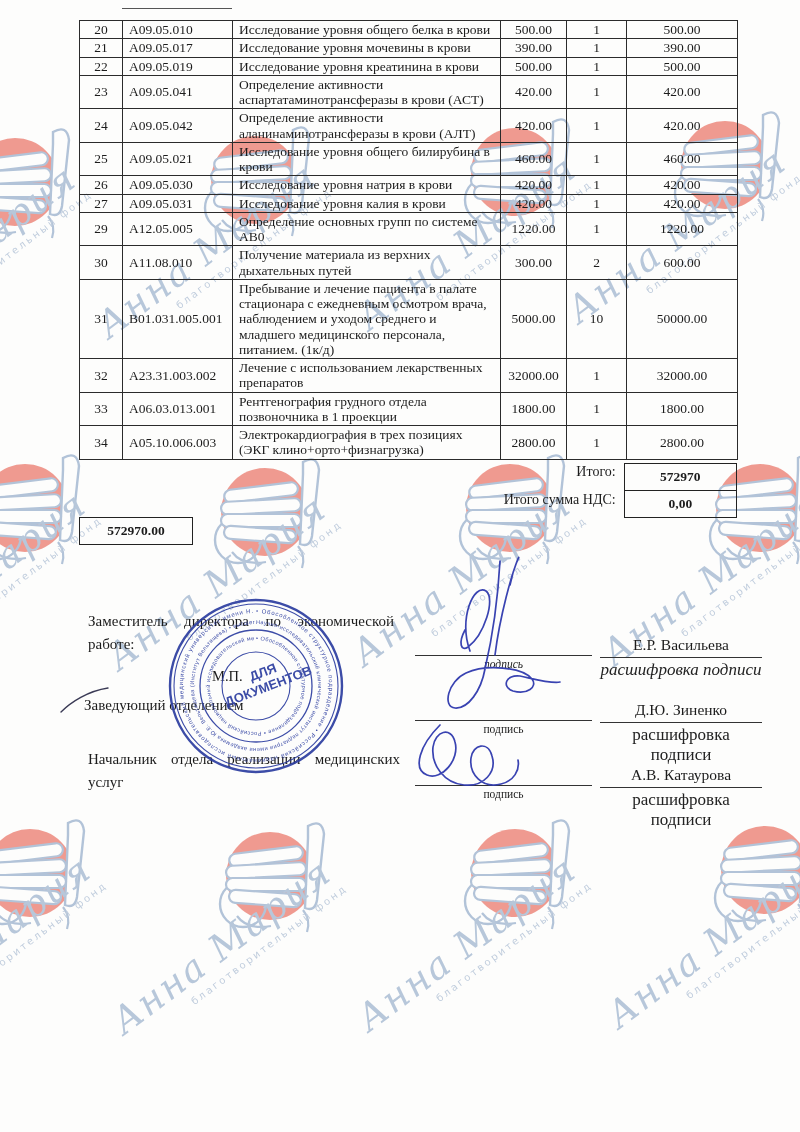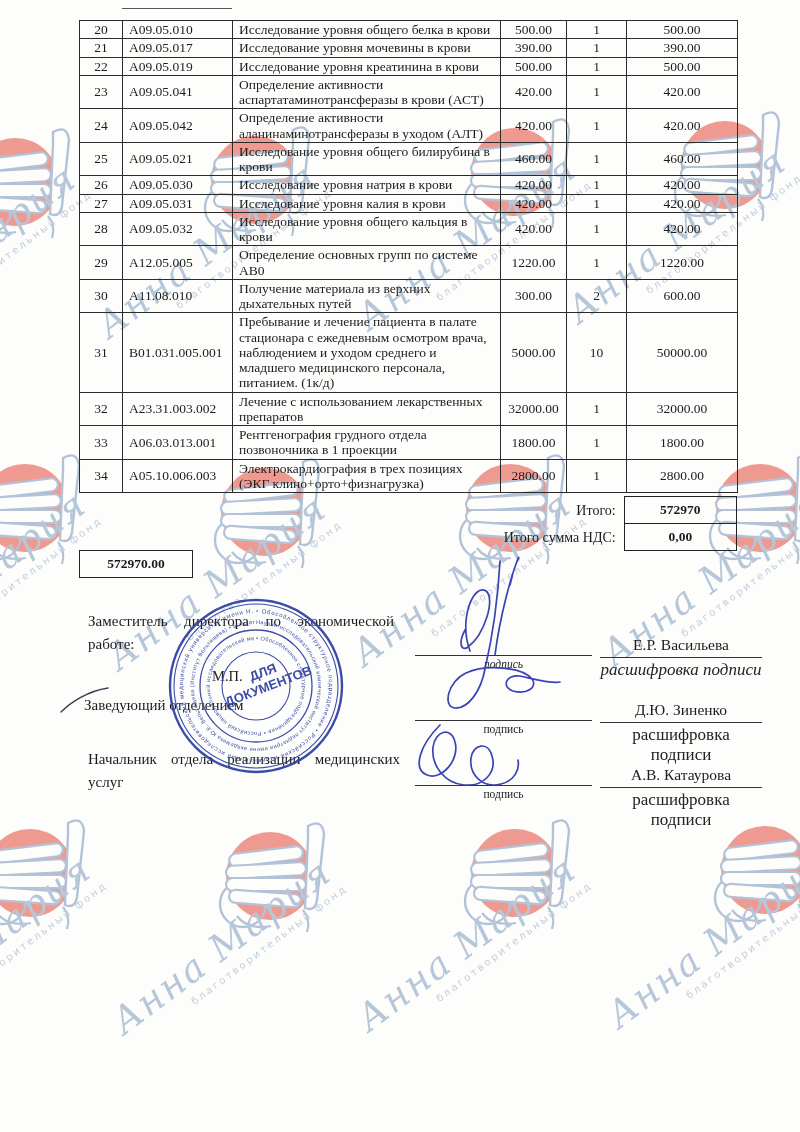--- a/index.html
+++ b/index.html
@@ -20,21 +20,21 @@
   .stub-line{position:absolute;left:122px;top:8px;width:110px;border-top:1px solid #555;z-index:2;}
   table.services{border-collapse:collapse;table-layout:fixed;width:658px;background:transparent;}
   table.services td{border:1px solid #2b2b2b;padding:1px 6px;vertical-align:middle;
         font-size:13.5px;line-height:1.13;}
   td.c-num{text-align:center;}
   td.c-code{text-align:left;}
   td.c-desc{font-size:13.3px;text-align:left;}
   td.c-price,td.c-qty,td.c-sum{text-align:center;}
   
   .totals{margin-top:3px;width:658px;}
-  .t-row{display:flex;align-items:center;}
+  .t-row{display:flex;align-items:flex-start;}
   .t-label{width:540px;text-align:right;padding:1px 8px 0 0;font-size:14px;}
   .t-value{width:112px;border:1px solid #222;text-align:center;font-weight:bold;
            font-size:13.5px;padding:5px 0;margin-top:-1px;}
   .t-row:first-child .t-value{margin-top:0;}
   
   .sig-section{position:absolute;left:0;top:598px;width:800px;height:534px;z-index:3;}
   .off-title{position:absolute;font-size:15px;line-height:1.5;text-align:justify;}
   .off-title.t1{left:88px;top:12px;width:306px;}
   .off-title.t2{left:84px;top:96px;width:260px;text-align:left;}
   .off-title.t3{left:88px;top:150px;width:312px;}
@@ -194,21 +194,21 @@
             <td class="c-num">23</td>
             <td class="c-code">A09.05.041</td>
             <td class="c-desc">Определение активности аспартатаминотрансферазы в крови (АСТ)</td>
             <td class="c-price">420.00</td>
             <td class="c-qty">1</td>
             <td class="c-sum">420.00</td>
           </tr>
         <tr>
             <td class="c-num">24</td>
             <td class="c-code">A09.05.042</td>
-            <td class="c-desc">Определение активности аланинаминотрансферазы в уходом (АЛТ)</td>
+            <td class="c-desc">Определение активности аланинаминотрансферазы в крови (АЛТ)</td>
             <td class="c-price">420.00</td>
             <td class="c-qty">1</td>
             <td class="c-sum">420.00</td>
           </tr>
         <tr>
             <td class="c-num">25</td>
             <td class="c-code">A09.05.021</td>
             <td class="c-desc">Исследование уровня общего билирубина в крови</td>
             <td class="c-price">460.00</td>
             <td class="c-qty">1</td>
@@ -219,28 +219,20 @@
             <td class="c-code">A09.05.030</td>
             <td class="c-desc">Исследование уровня натрия в крови</td>
             <td class="c-price">420.00</td>
             <td class="c-qty">1</td>
             <td class="c-sum">420.00</td>
           </tr>
         <tr>
             <td class="c-num">27</td>
             <td class="c-code">A09.05.031</td>
             <td class="c-desc">Исследование уровня калия в крови</td>
-            <td class="c-price">420.00</td>
-            <td class="c-qty">1</td>
-            <td class="c-sum">420.00</td>
-          </tr>
-        <tr>
-            <td class="c-num">28</td>
-            <td class="c-code">A09.05.032</td>
-            <td class="c-desc">Исследование уровня общего кальция в крови</td>
             <td class="c-price">420.00</td>
             <td class="c-qty">1</td>
             <td class="c-sum">420.00</td>
           </tr>
         <tr>
             <td class="c-num">29</td>
             <td class="c-code">A12.05.005</td>
             <td class="c-desc">Определение основных групп по системе АВ0</td>
             <td class="c-price">1220.00</td>
             <td class="c-qty">1</td>

